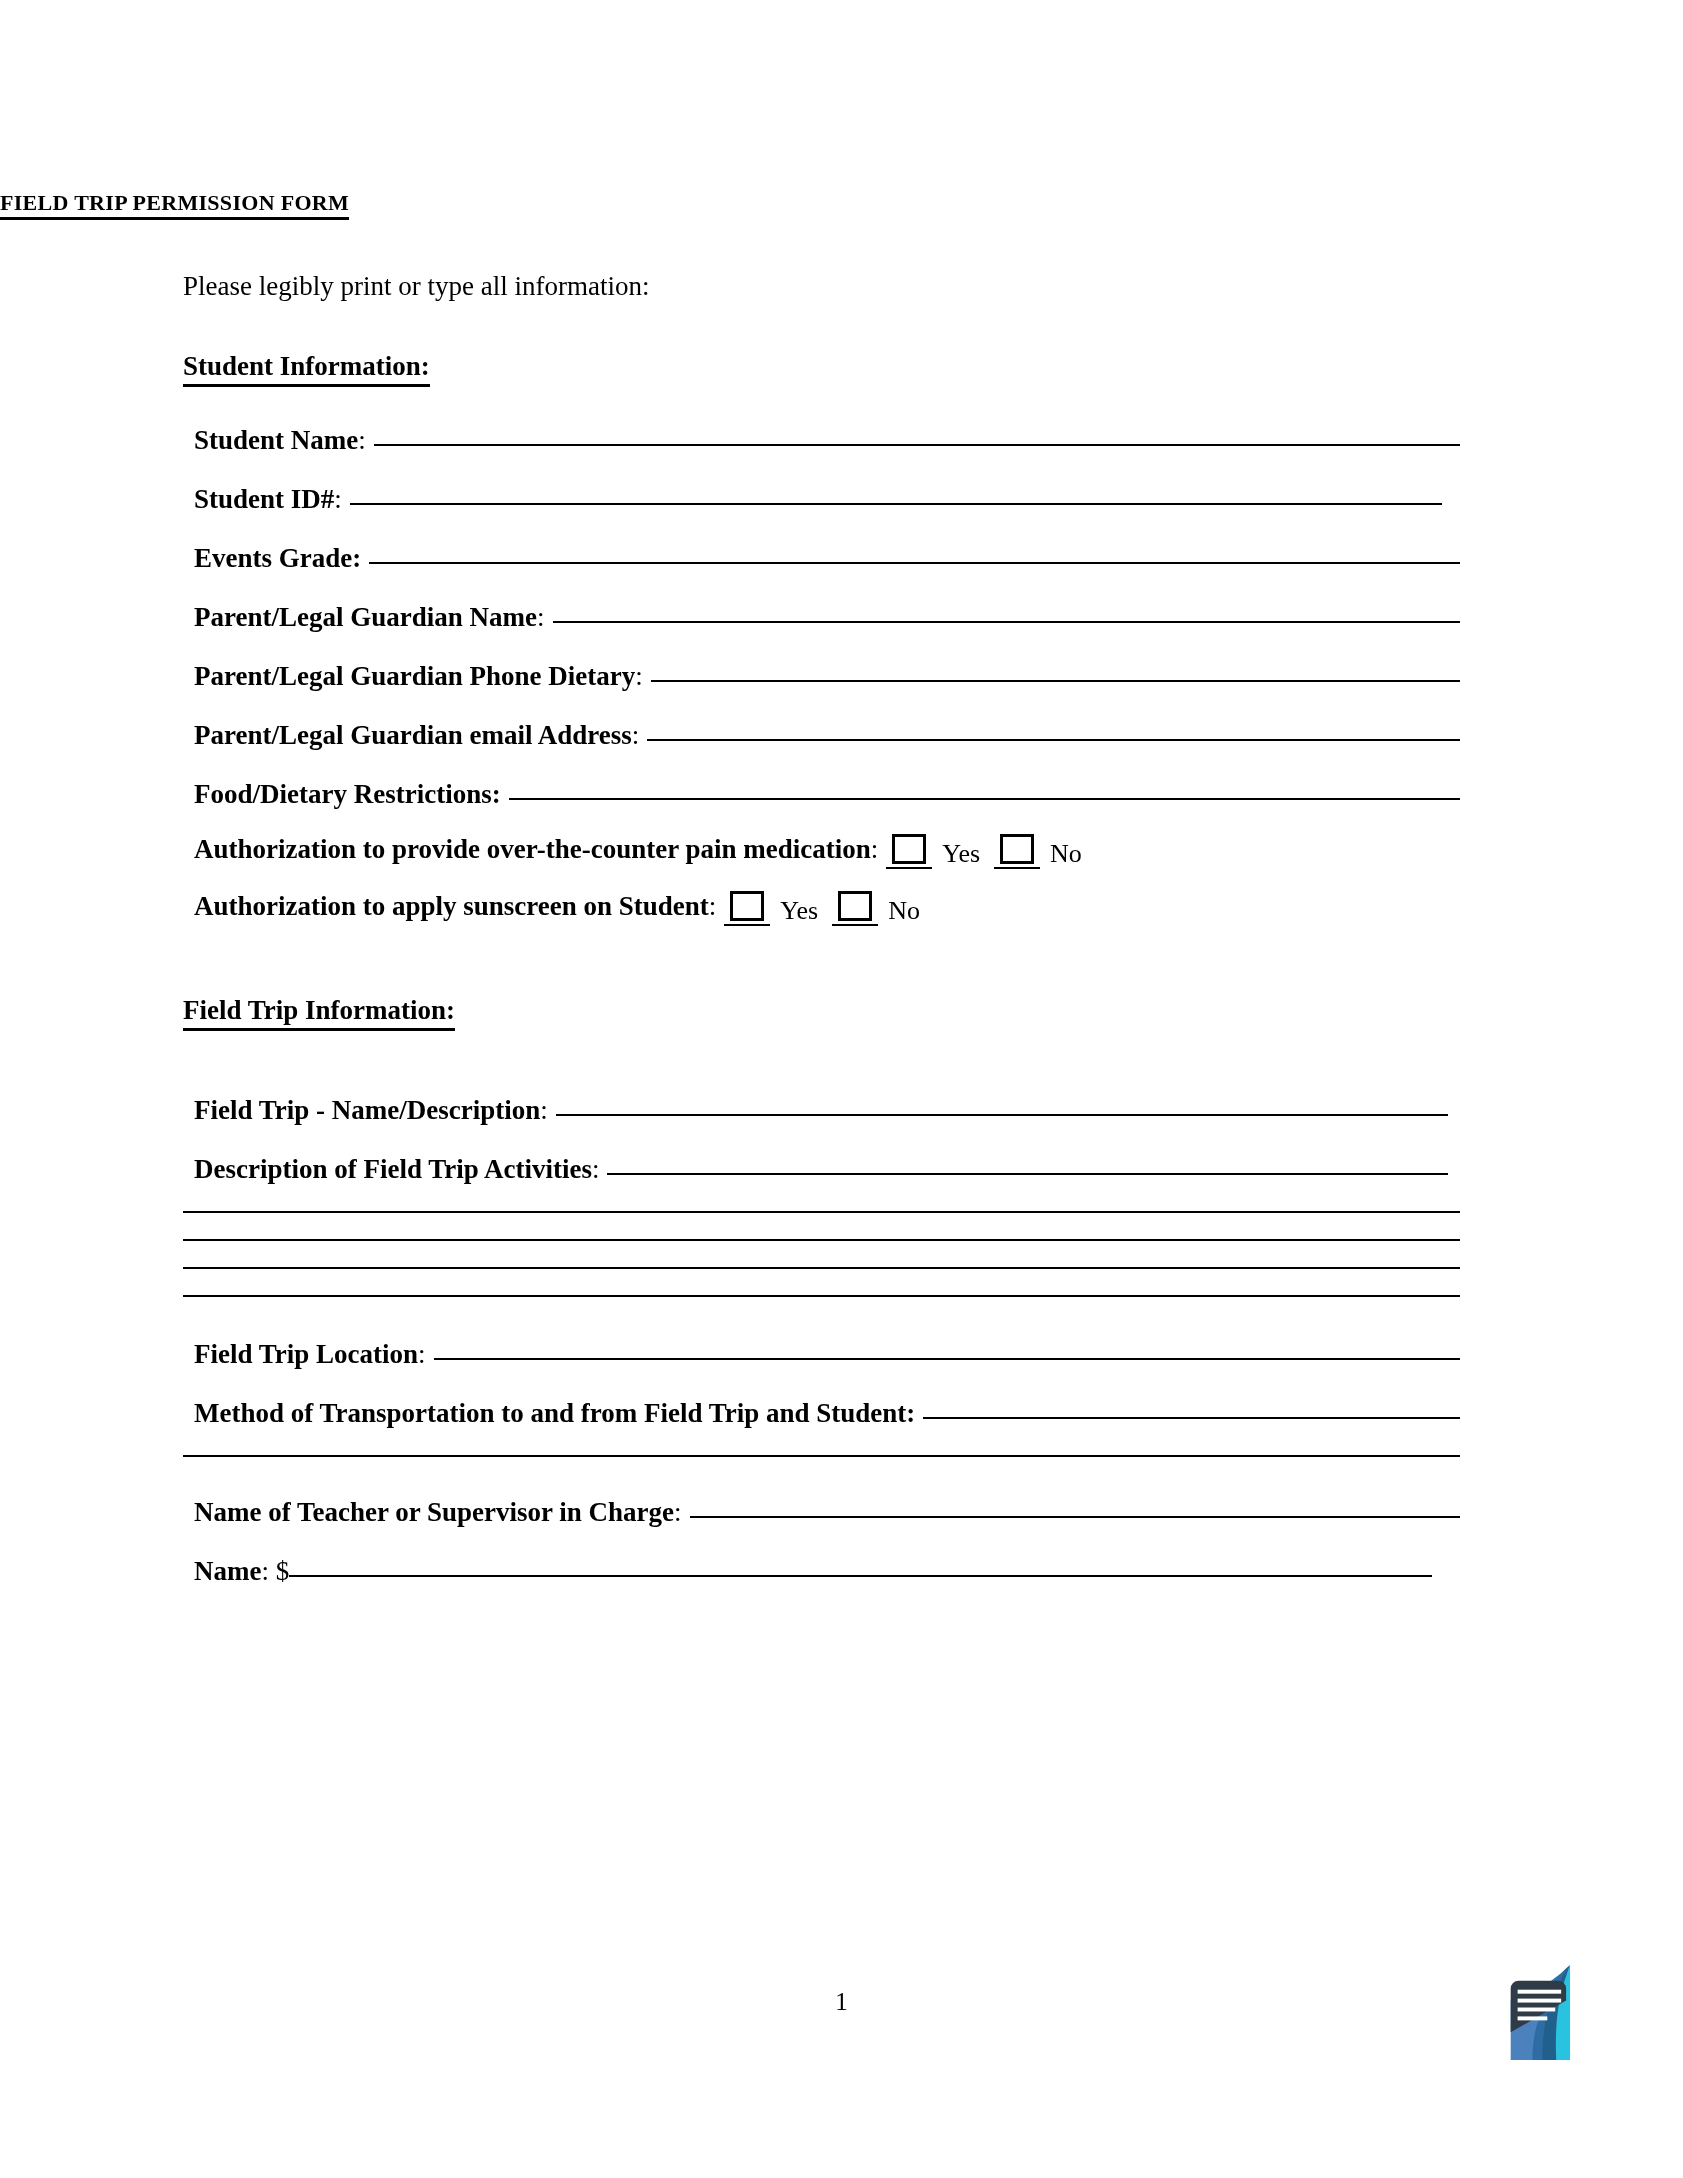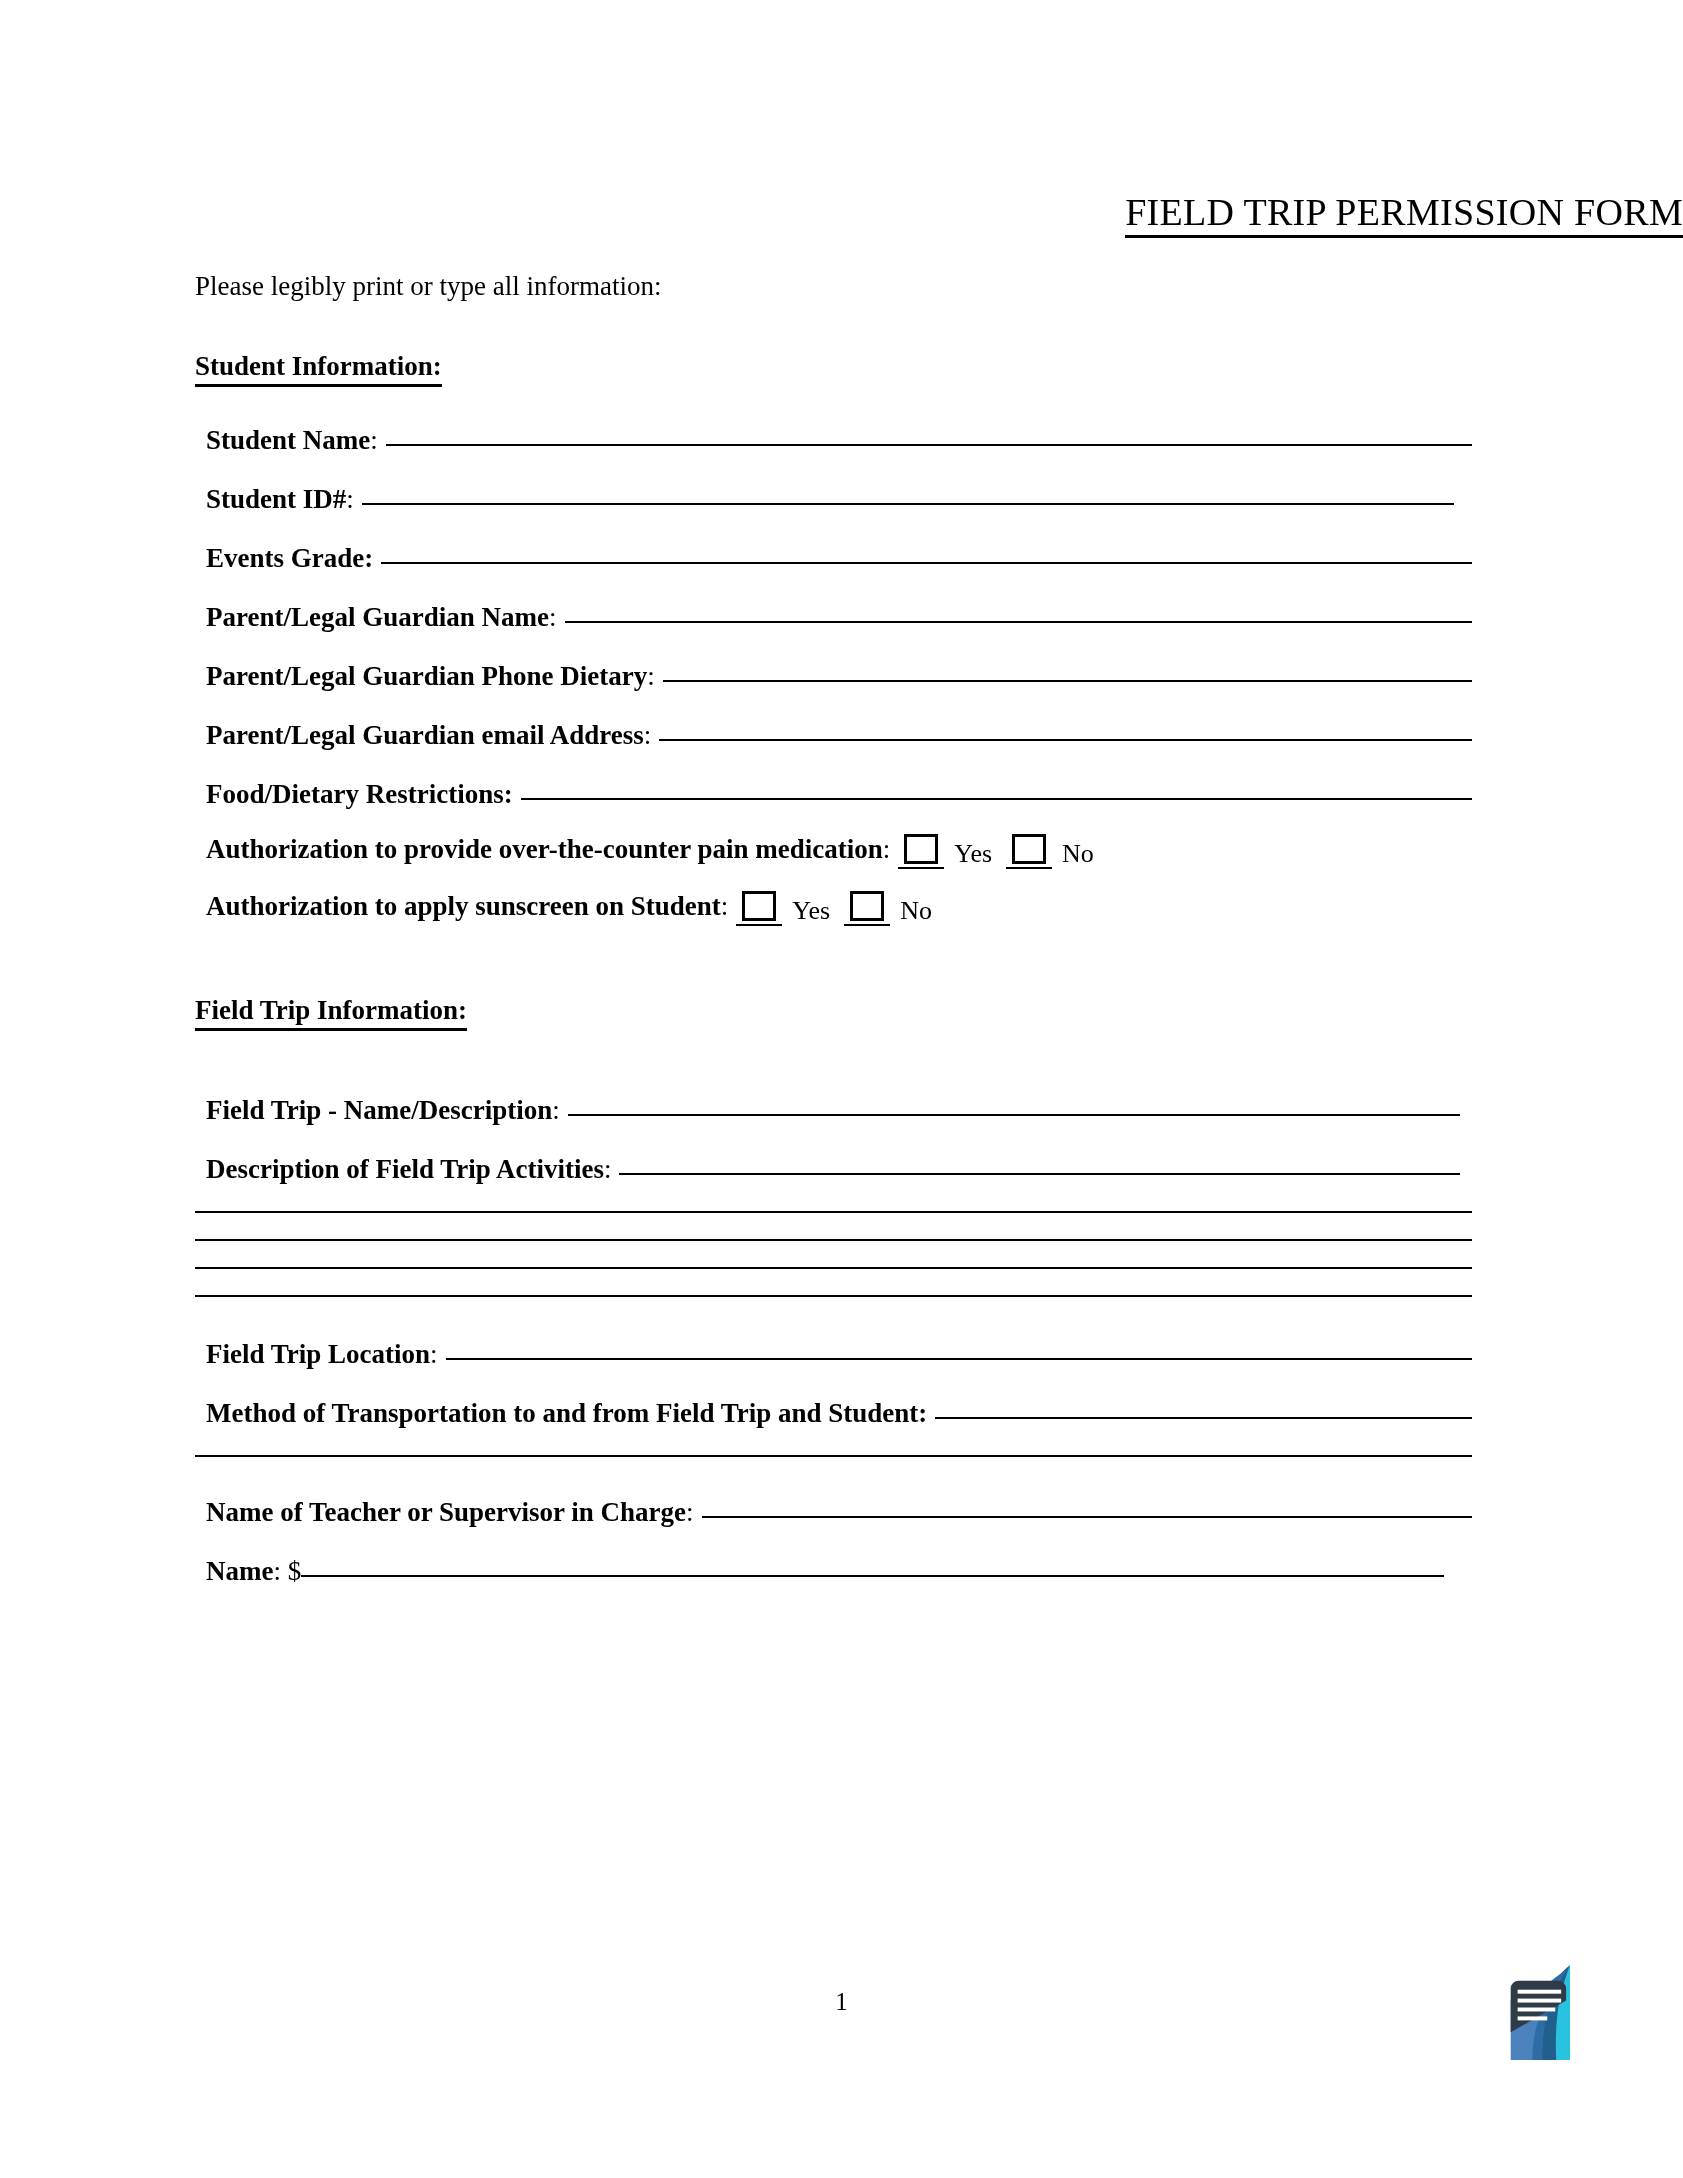--- a/index.html
+++ b/index.html
@@ -23,34 +23,34 @@
     height: 2178px;
     background: #fff;
   }
 
   
   .doc-title {
     position: absolute;
     left: 0;
     top: 190px;
     width: 1683px;
-    text-align: right;
-    font-size: 38px;
-    font-weight: normal;
+    text-align: left;
+    font-size: 22px;
+    font-weight: bold;
     letter-spacing: 0.3px;
   }
   .doc-title span {
     border-bottom: 3px solid #000;
     padding-bottom: 2px;
   }
 
   
   .body-area {
     position: absolute;
-    left: 195px;
+    left: 183px;
     top: 267px;
     width: 1277px;
   }
 
   .intro {
     font-size: 27px;
     line-height: 1.0;
     margin-bottom: 0;
     padding-top: 6px;
   }

